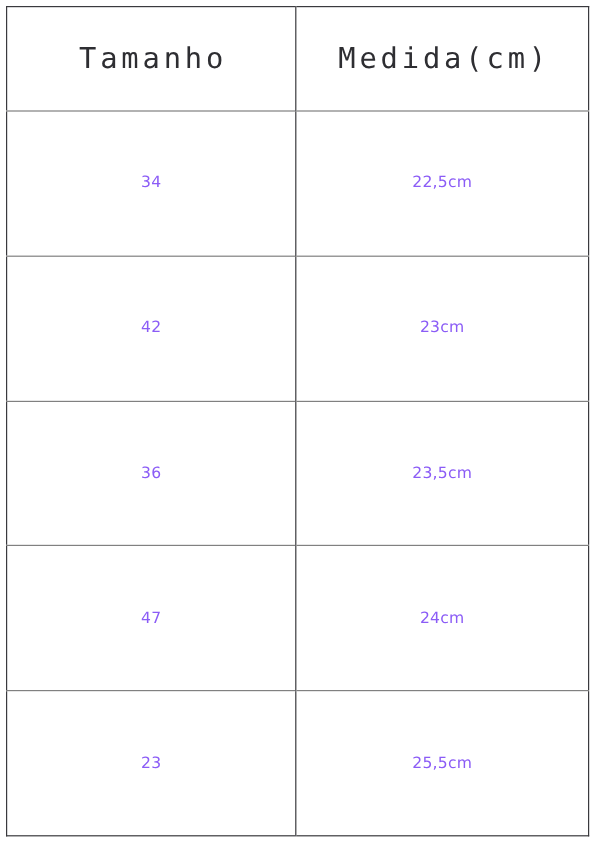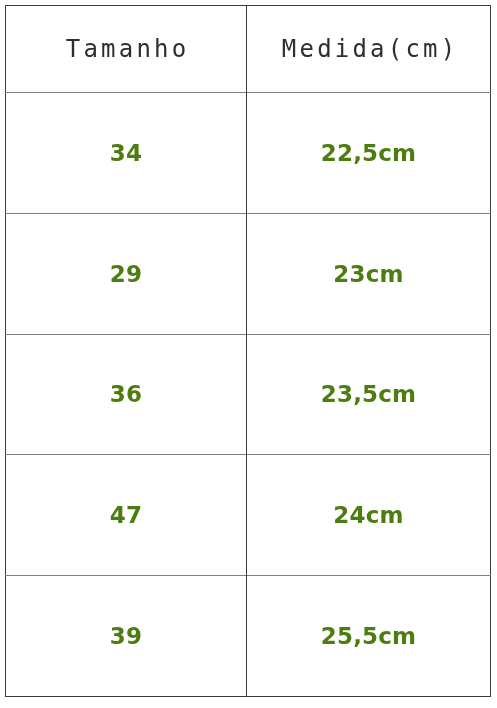--- a/index.html
+++ b/index.html
@@ -64,24 +64,24 @@
     font-size: 24px;
     letter-spacing: 3.2px;
     text-indent: 3.2px;
     color: #2e2e32;
   }
 
   
   .size-table tbody td {
     height: 86px;
     font-family: "DejaVu Sans", sans-serif;
-    font-weight: 700;
-    font-size: 23px;
+    font-weight: 400;
+    font-size: 13px;
     letter-spacing: 0.2px;
-    color: #4d7c0f;
+    color: #8b5cf6;
   }
 </style>
 </head>
 <body>
 
 <div class="page">
 
   <table class="size-table">
     <colgroup>
       <col class="col-size">
@@ -94,31 +94,31 @@
         <th class="cell-meas">Medida(cm)</th>
       </tr>
     </thead>
 
     <tbody>
       <tr>
         <td class="cell-size">34</td>
         <td class="cell-meas">22,5cm</td>
       </tr>
       <tr>
-        <td class="cell-size">29</td>
+        <td class="cell-size">42</td>
         <td class="cell-meas">23cm</td>
       </tr>
       <tr>
         <td class="cell-size">36</td>
         <td class="cell-meas">23,5cm</td>
       </tr>
       <tr>
         <td class="cell-size">47</td>
         <td class="cell-meas">24cm</td>
       </tr>
       <tr>
-        <td class="cell-size">39</td>
+        <td class="cell-size">23</td>
         <td class="cell-meas">25,5cm</td>
       </tr>
     </tbody>
   </table>
 
 </div>
 
 </body></html>

